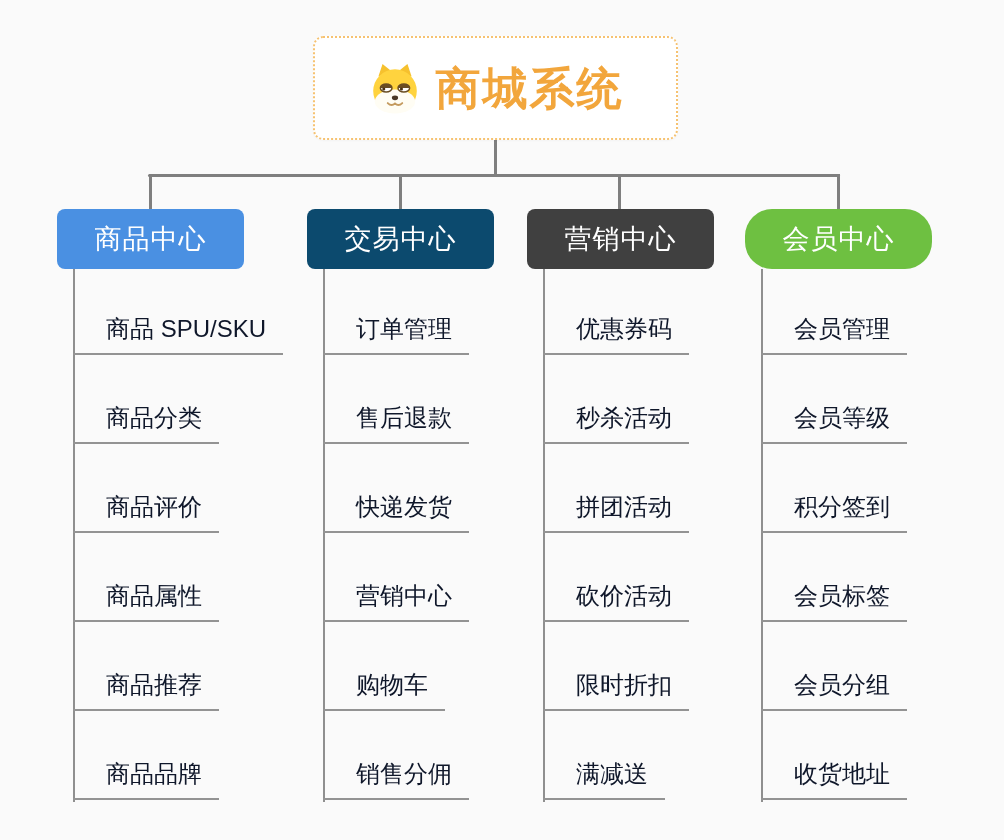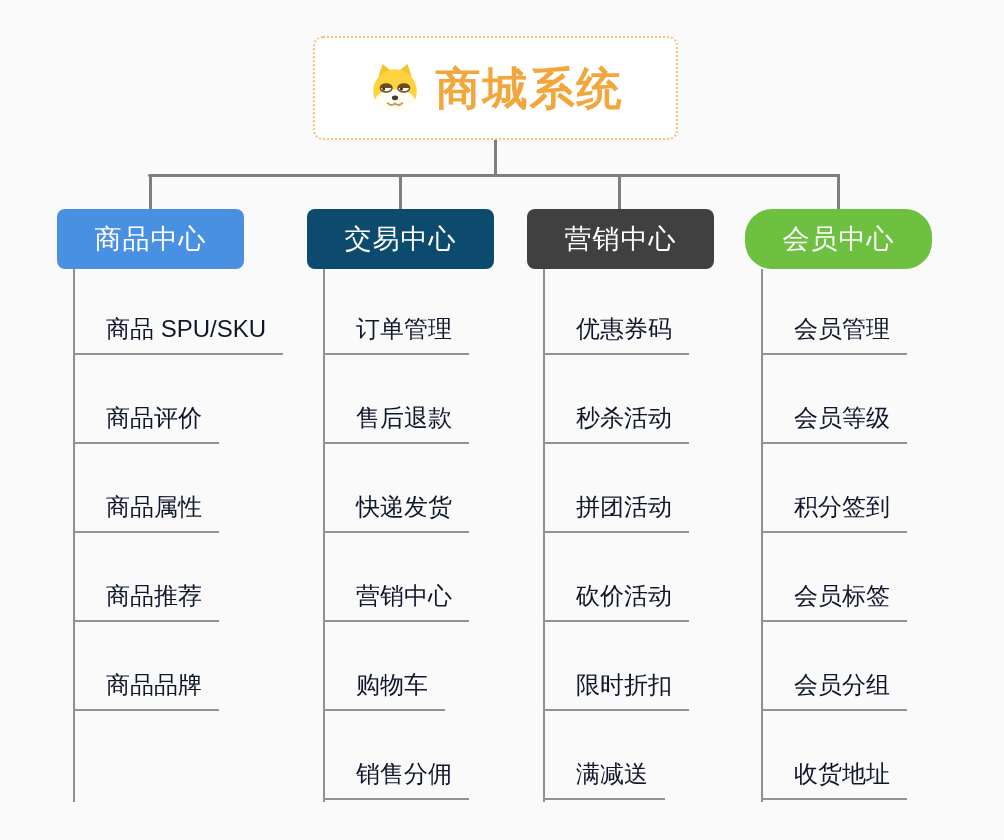--- a/index.html
+++ b/index.html
@@ -85,20 +85,21 @@
     <span class="root-title">商城系统</span>
   </div>
 
   <div class="branch" style="left:57px;text-align:center;">
     <div class="branch-header" style="background: rgb(74, 144, 226);">
       <span>商品中心</span>
     </div>
     <div class="branch-line"></div>
     <div class="leaves">
       <div class="leaf">商品 SPU/SKU</div>
+      <div class="leaf">商品分类</div>
       <div class="leaf">商品评价</div>
       <div class="leaf">商品属性</div>
       <div class="leaf">商品推荐</div>
       <div class="leaf">商品品牌</div>
     </div>
   </div>
 
   <div class="branch" style="left:307px;">
     <div class="branch-header" style="background: #0c4a6e; justify-content: center;">
       <span>交易中心</span>

